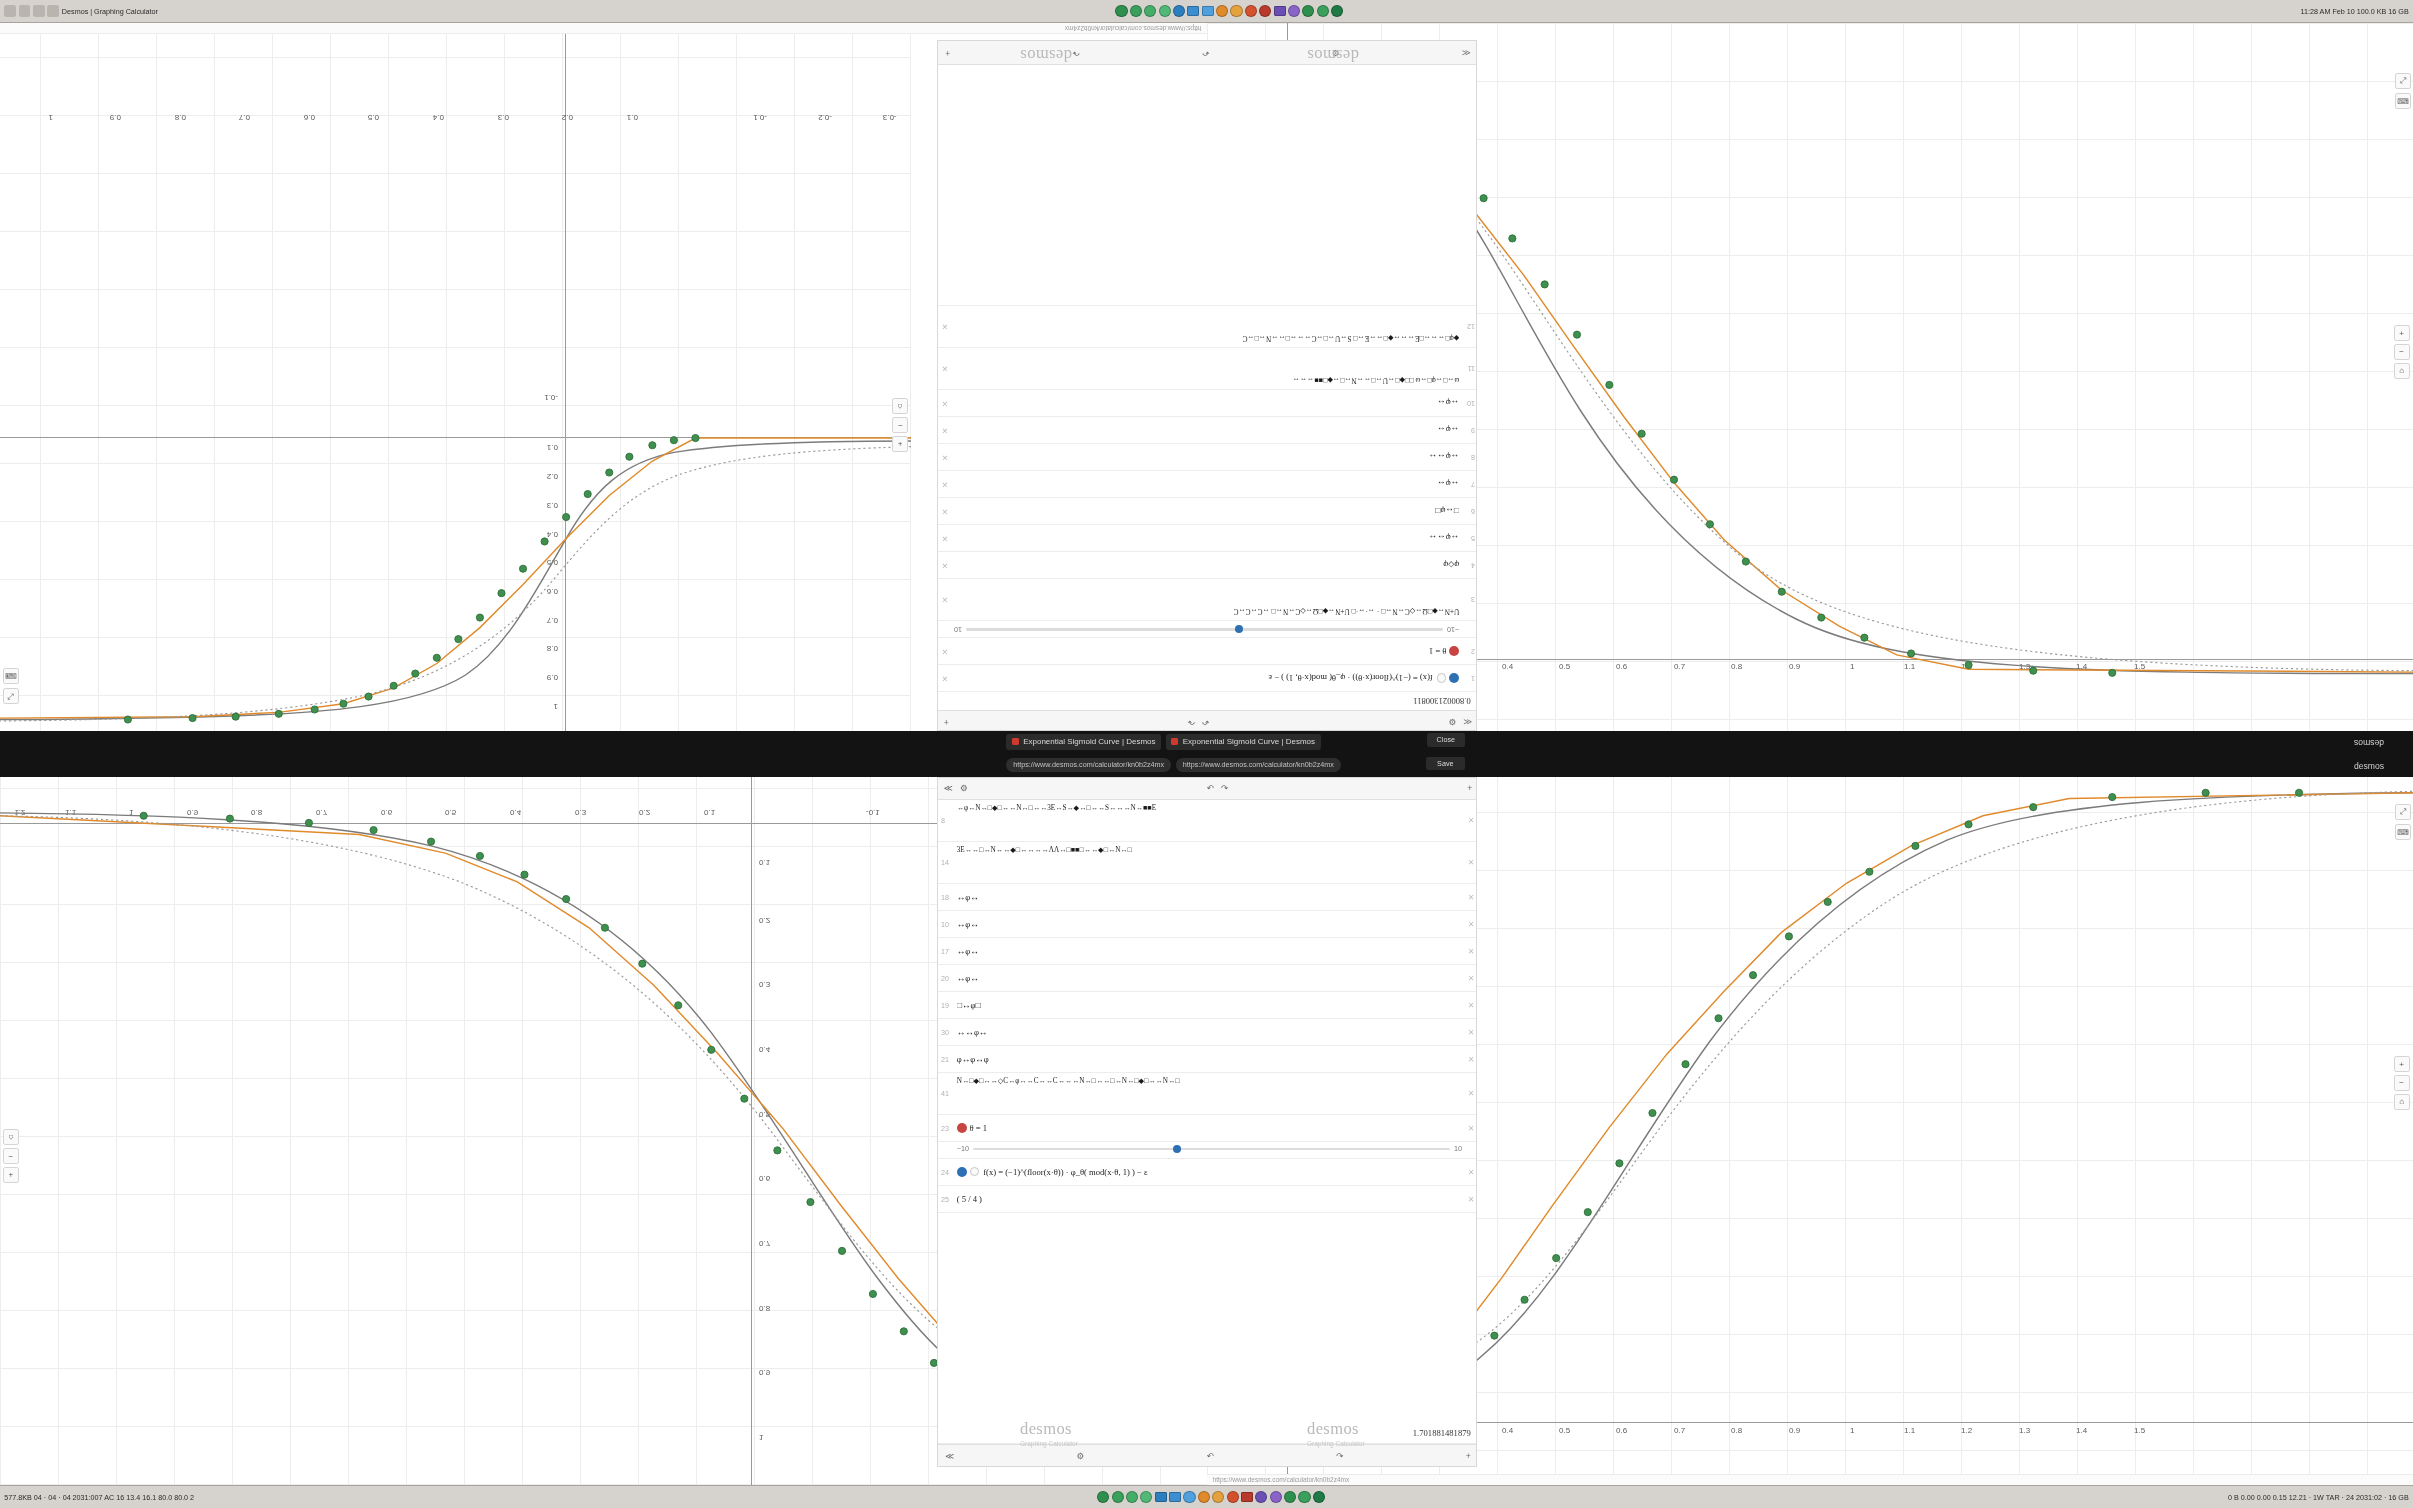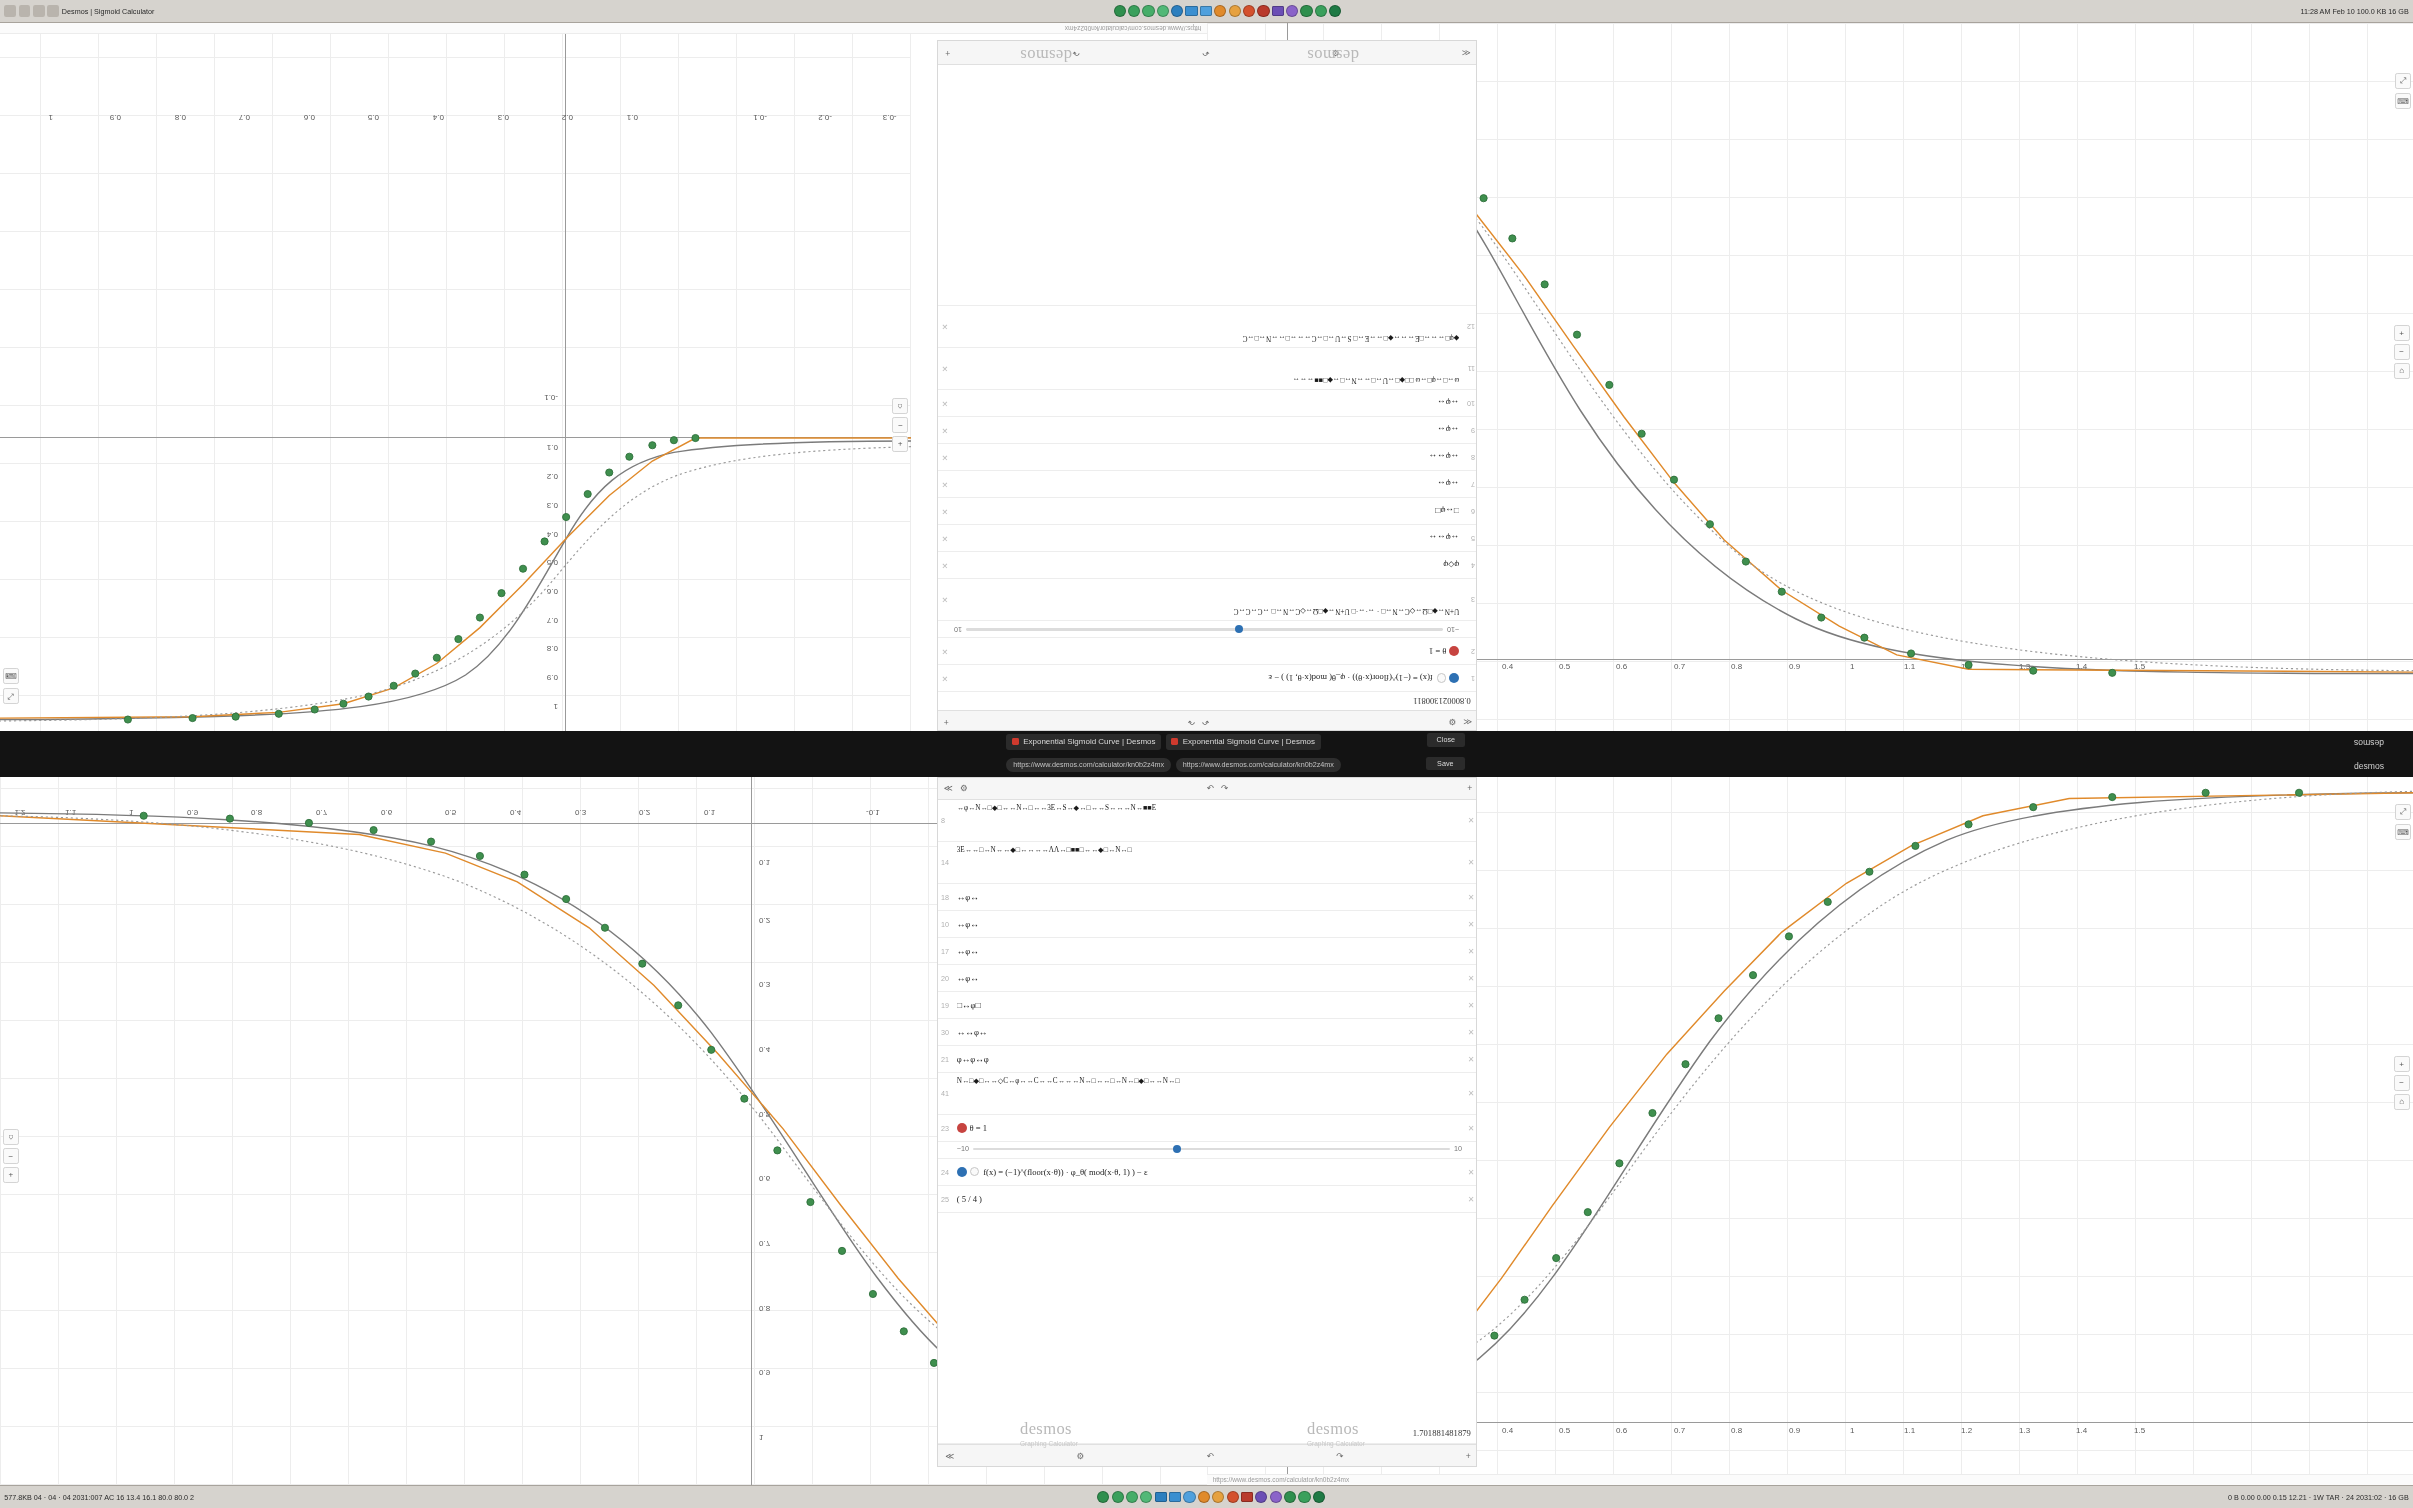--- a/index.html
+++ b/index.html
@@ -207,21 +207,21 @@
 <body>
 
 <div class="screen">
 
   <div class="panel top">
     <div class="panel-left">
       <span class="sysicon"></span>
       <span class="sysicon"></span>
       <span class="sysicon"></span>
       <span class="sysicon"></span>
-      <span class="clocktext">Desmos | Sigmoid Calculator</span>
+      <span class="clocktext">Desmos | Graphing Calculator</span>
     </div>
     <div class="panel-center">
       <span class="tray-chip" style="background:#2f8f4e"></span>
       <span class="tray-chip" style="background:#3aa05c"></span>
       <span class="tray-chip" style="background:#46ad69"></span>
       <span class="tray-chip" style="background:#52b877"></span>
       <span class="tray-chip" style="background:#2c7fbf"></span>
       <span class="tray-sq" style="background:#3b8fd0"></span>
       <span class="tray-sq" style="background:#4fa0dd"></span>
       <span class="tray-chip" style="background:#e08a2b"></span>

